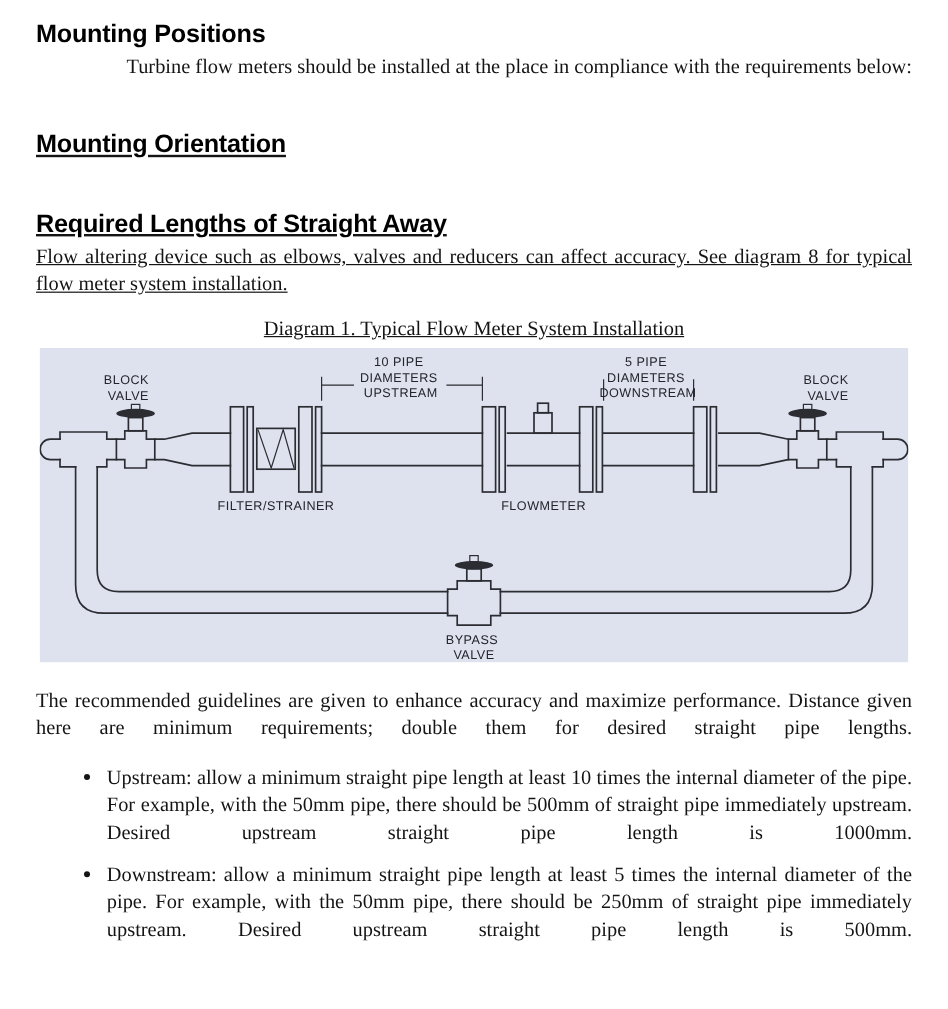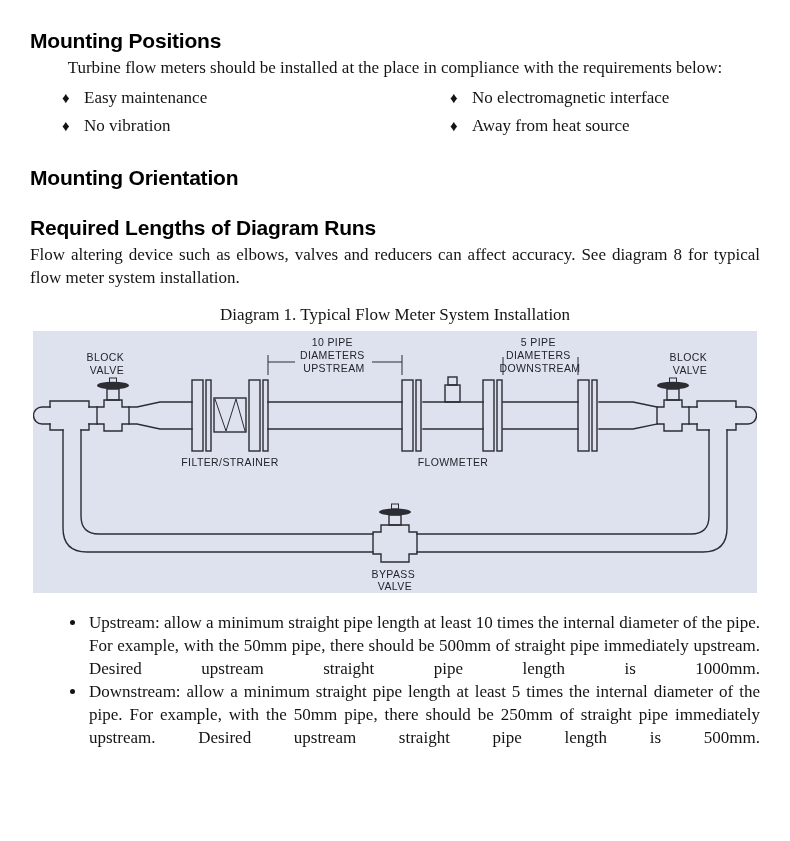--- a/index.html
+++ b/index.html
@@ -1,74 +1,68 @@
 <!DOCTYPE html>
 <html><head>
 <meta charset="utf-8">
 <style>
   html,body{margin:0;padding:0;background:#fff;}
   .page{
     width:790px;height:841px;box-sizing:border-box;
-    padding:28px 30px 0 30px;overflow:hidden;background:#fff;
+    padding:16px 30px 0 30px;overflow:hidden;background:#fff;
     font-family:"Liberation Serif",serif;font-size:17px;color:#141414;
   }
   h2.hd{
     font-family:"Liberation Sans",sans-serif;font-weight:700;font-size:21px;
     letter-spacing:-0.2px;color:#000;margin:0 0 3px 0;line-height:25px;
   }
   p.body{margin:0;line-height:23px;text-align:justify;}
-  p.body.nojust{text-align:center;}
+  p.body.nojust{text-align:right;}
   section{margin:0;}
-  section + section{margin-top:25px;}
+  section + section{margin-top:41px;text-decoration:underline;}
   .diamond-list{
     display:grid;grid-template-columns:388px auto;
     margin:5px 0 0 32px;line-height:27px;
   }
   .d-item{white-space:nowrap;}
   .d-bullet{display:inline-block;width:22px;font-size:15px;}
-  p.caption{margin:15px 0 5px 0;text-align:center;line-height:22px;}
+  p.caption{margin:15px 0 5px 0;text-align:center;line-height:22px;text-decoration:underline;}
   .diagram-wrap{margin-left:3px;text-decoration:underline;}
   .diagram-wrap svg{display:block;}
   p.guide{margin:20px 0 0 0;line-height:23px;text-align:justify;text-align-last:justify;}
   ul.dot-list{margin:18px 0 0 0;padding:0 0 0 57px;}
   ul.dot-list li{
-    line-height:23px;text-align:justify;text-align-last:justify;padding-left:2px;
+    line-height:23px;text-align:justify;text-align-last:justify;padding-left:2px;margin-top:12px;
   }
   
   .dg-bg{fill:#dde2ee;}
   .ln{stroke:#2c2c33;stroke-width:1.4;fill:none;stroke-linecap:square;}
   .ln-thin{stroke:#2c2c33;stroke-width:1;fill:none;}
   .wheel{fill:#2c2c33;stroke:none;}
   .dlabel{
     font-family:"Liberation Sans",sans-serif;font-size:10.5px;
     fill:#24242b;letter-spacing:0.4px;text-anchor:middle;
   }
 </style>
 </head>
 <body>
 
 <div class="page">
 
   <section>
     <h2 class="hd">Mounting Positions</h2>
     <p class="body nojust">Turbine flow meters should be installed at the place in compliance with the requirements below:</p>
-    <div class="diamond-list">
-      <div class="d-item"><span class="d-bullet">♦</span><span>Easy maintenance</span></div>
-      <div class="d-item"><span class="d-bullet">♦</span><span>No electromagnetic interface</span></div>
-      <div class="d-item"><span class="d-bullet">♦</span><span>No vibration</span></div>
-      <div class="d-item"><span class="d-bullet">♦</span><span>Away from heat source</span></div>
-    </div>
   </section>
 
   <section>
     <h2 class="hd">Mounting Orientation</h2>
   </section>
 
   <section>
-    <h2 class="hd">Required Lengths of Diagram Runs</h2>
+    <h2 class="hd">Required Lengths of Straight Away</h2>
     <p class="body">Flow altering device such as elbows, valves and reducers can affect accuracy. See diagram 8 for typical flow meter system installation.</p>
   </section>
 
   <p class="caption">Diagram 1. Typical Flow Meter System Installation</p>
 
   <div class="diagram-wrap">
     <svg viewBox="0 0 724 262" width="724" height="262">
       <rect class="dg-bg" x="0" y="0" width="724" height="262"></rect>
 
       <g>
@@ -169,19 +163,20 @@
       </text>
       <text class="dlabel" x="197" y="135">FILTER/STRAINER</text>
       <text class="dlabel" x="420" y="135">FLOWMETER</text>
       <text class="dlabel">
         <tspan x="362" y="247">BYPASS</tspan>
         <tspan x="362" y="259">VALVE</tspan>
       </text>
     </svg>
   </div>
 
+  <p class="guide">The recommended guidelines are given to enhance accuracy and maximize performance. Distance given here are minimum requirements; double them for desired straight pipe lengths.</p>
 
   <ul class="dot-list">
     <li>Upstream: allow a minimum straight pipe length at least 10 times the internal diameter of the pipe. For example, with the 50mm pipe, there should be 500mm of straight pipe immediately upstream. Desired upstream straight pipe length is 1000mm.</li>
     <li>Downstream: allow a minimum straight pipe length at least 5 times the internal diameter of the pipe. For example, with the 50mm pipe, there should be 250mm of straight pipe immediately upstream. Desired upstream straight pipe length is 500mm.</li>
   </ul>
 
 </div>
 
 </body></html>

